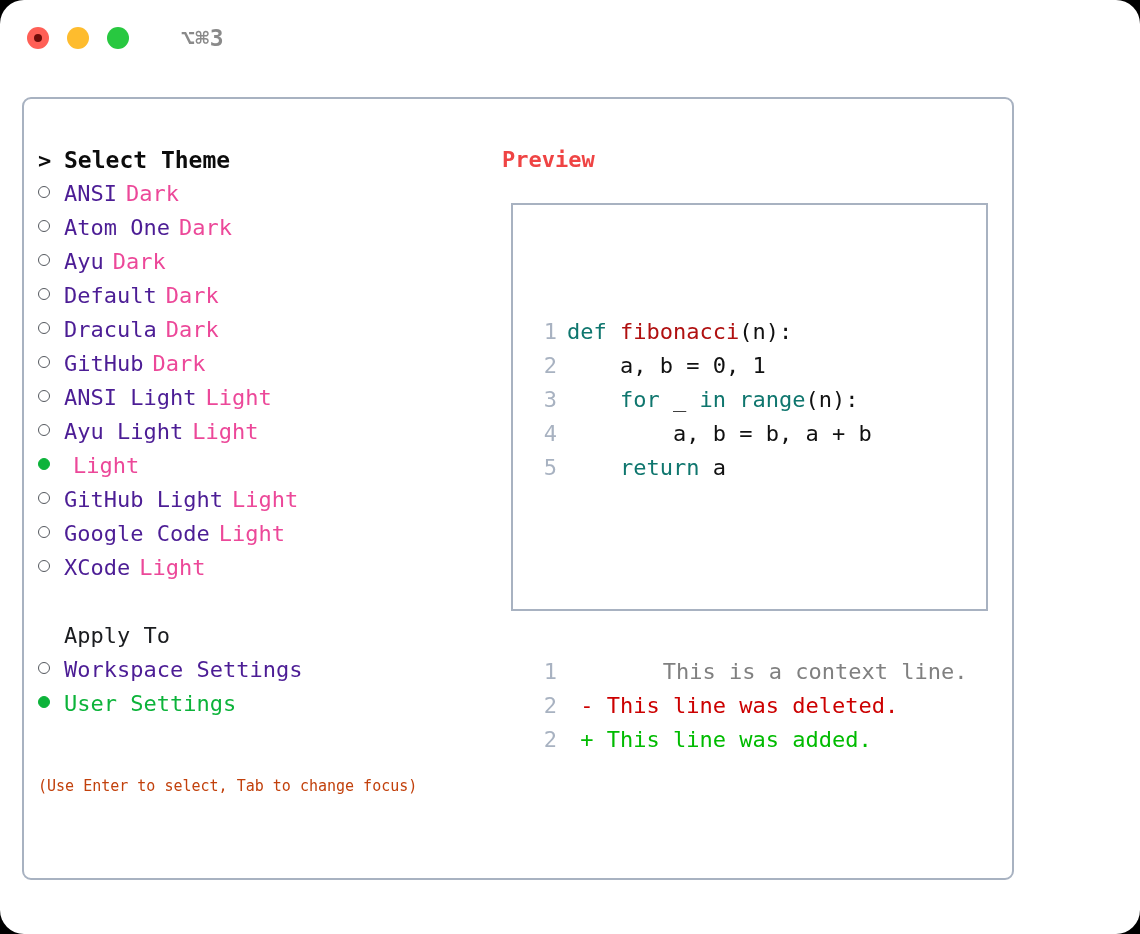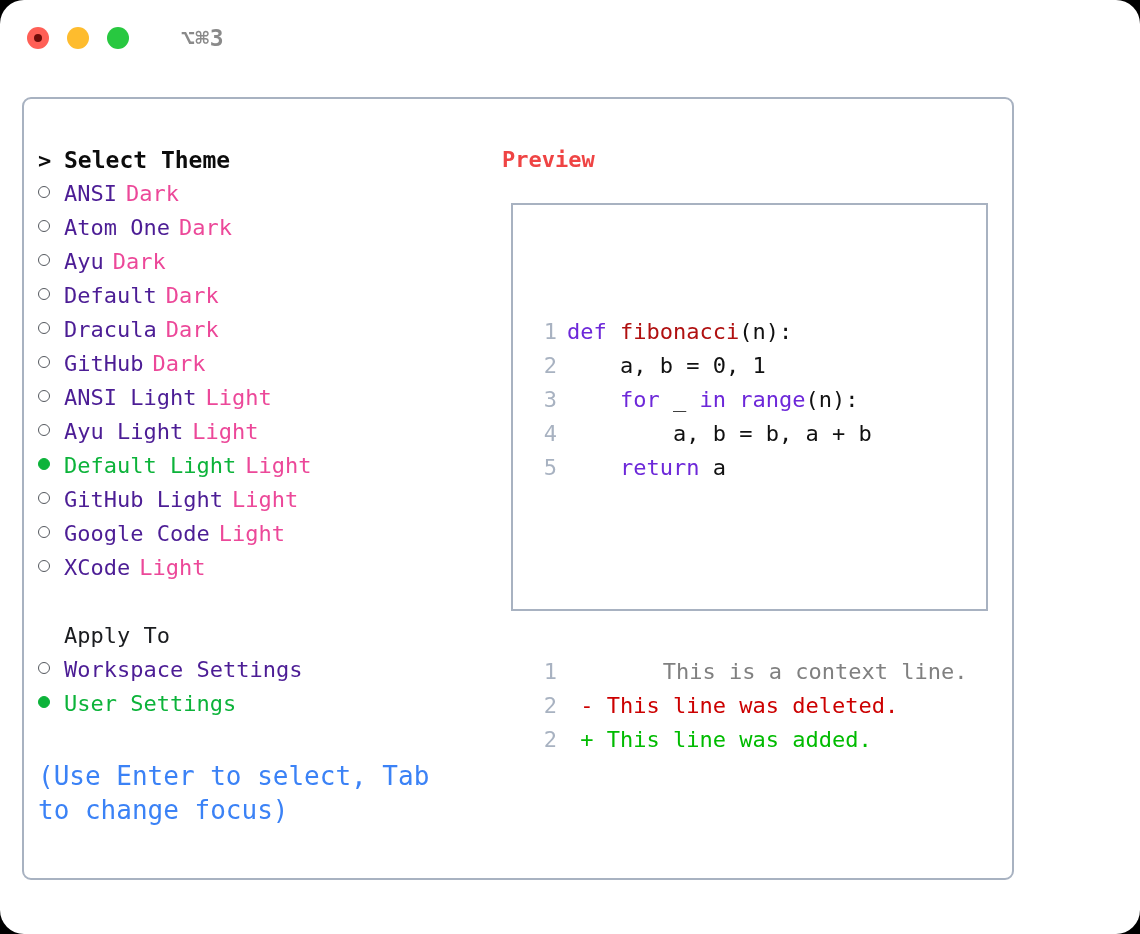--- a/index.html
+++ b/index.html
@@ -147,23 +147,23 @@
 
   .section-title {
     color: #1a1c1f;
     font-size: 22px;
     height: 34px;
     padding-left: 26px;
     white-space: pre;
   }
 
   .hint {
-    margin-top: 34px;
-    color: #3b82f6;
-    font-size: 26px;
+    margin-top: 44px;
+    color: #c2410c;
+    font-size: 15px;
     line-height: 34px;
     width: 410px;
     white-space: pre-wrap;
   }
 
   
   .preview-title {
     position: absolute;
     left: 478px;
     top: 48px;
@@ -194,21 +194,21 @@
   .code-line { display: block; height: 34px; white-space: pre; }
 
   .ln {
     display: inline-block;
     width: 26px;
     text-align: right;
     color: #a8b2c1;
     margin-right: 10px;
   }
 
-  .kw   { color: #6d28d9; }
+  .kw   { color: #0f766e; }
   .fn   { color: #b01010; }
   .pln  { color: #111111; }
   .ctx  { color: #808080; margin-left: 28px; }
   .del  { color: #cc0000; }
   .add  { color: #00bb00; }
 
   .gap { height: 34px; display: block; }
 </style>
 </head>
 <body>
@@ -236,21 +236,21 @@
 
         <div id="theme-items">
             <div class="row"><span class="marker"><span class="bullet-dot off"></span></span><span class="label">ANSI</span><span class="tag">Dark</span></div>
             <div class="row"><span class="marker"><span class="bullet-dot off"></span></span><span class="label">Atom One</span><span class="tag">Dark</span></div>
             <div class="row"><span class="marker"><span class="bullet-dot off"></span></span><span class="label">Ayu</span><span class="tag">Dark</span></div>
             <div class="row"><span class="marker"><span class="bullet-dot off"></span></span><span class="label">Default</span><span class="tag">Dark</span></div>
             <div class="row"><span class="marker"><span class="bullet-dot off"></span></span><span class="label">Dracula</span><span class="tag">Dark</span></div>
             <div class="row"><span class="marker"><span class="bullet-dot off"></span></span><span class="label">GitHub</span><span class="tag">Dark</span></div>
             <div class="row"><span class="marker"><span class="bullet-dot off"></span></span><span class="label">ANSI Light</span><span class="tag">Light</span></div>
             <div class="row"><span class="marker"><span class="bullet-dot off"></span></span><span class="label">Ayu Light</span><span class="tag">Light</span></div>
-            <div class="row"><span class="marker"><span class="bullet-dot on"></span></span><span class="label selected">Default Light</span><span class="tag">Light</span></div>
+            <div class="row"><span class="marker"><span class="bullet-dot on"></span></span><span class="tag">Light</span></div>
             <div class="row"><span class="marker"><span class="bullet-dot off"></span></span><span class="label">GitHub Light</span><span class="tag">Light</span></div>
             <div class="row"><span class="marker"><span class="bullet-dot off"></span></span><span class="label">Google Code</span><span class="tag">Light</span></div>
             <div class="row"><span class="marker"><span class="bullet-dot off"></span></span><span class="label">XCode</span><span class="tag">Light</span></div>
           </div>
 
         <div class="spacer-sm"></div>
 
         <div class="section-title">Apply To</div>
 
         <div id="apply-items">

